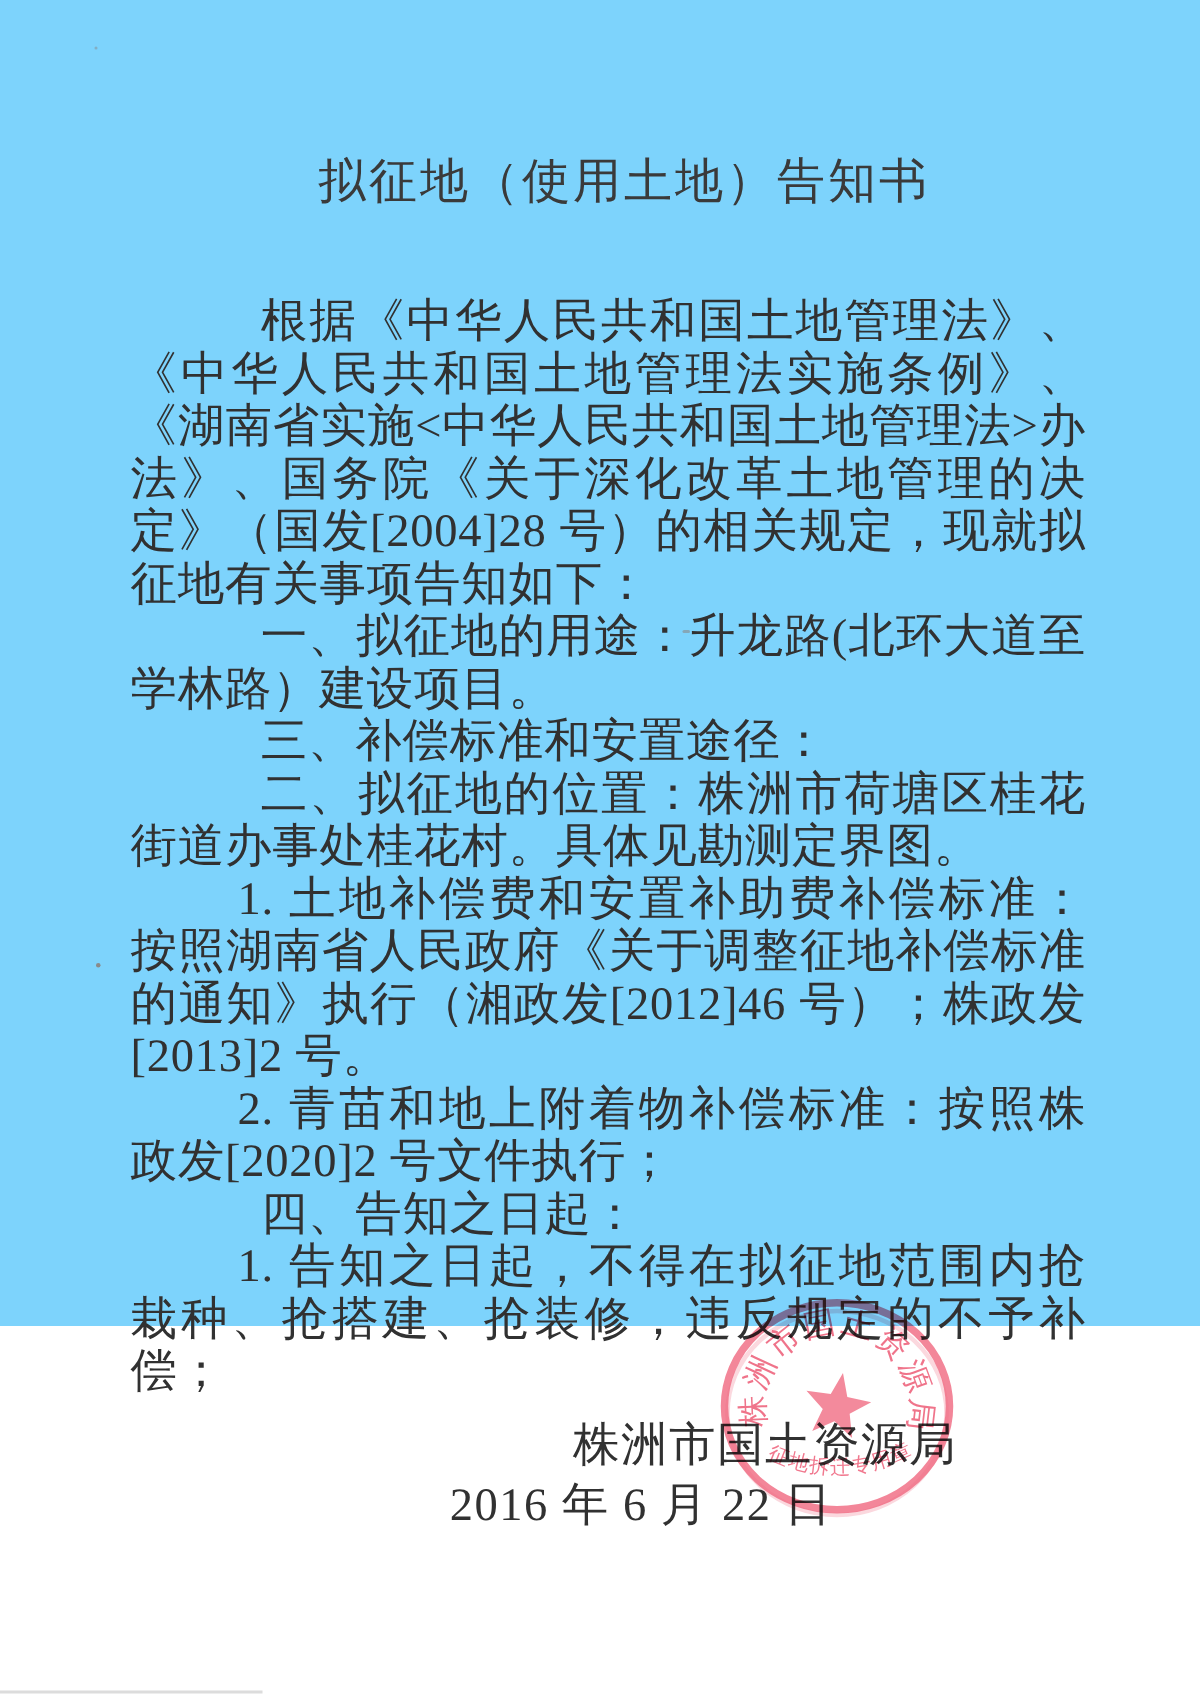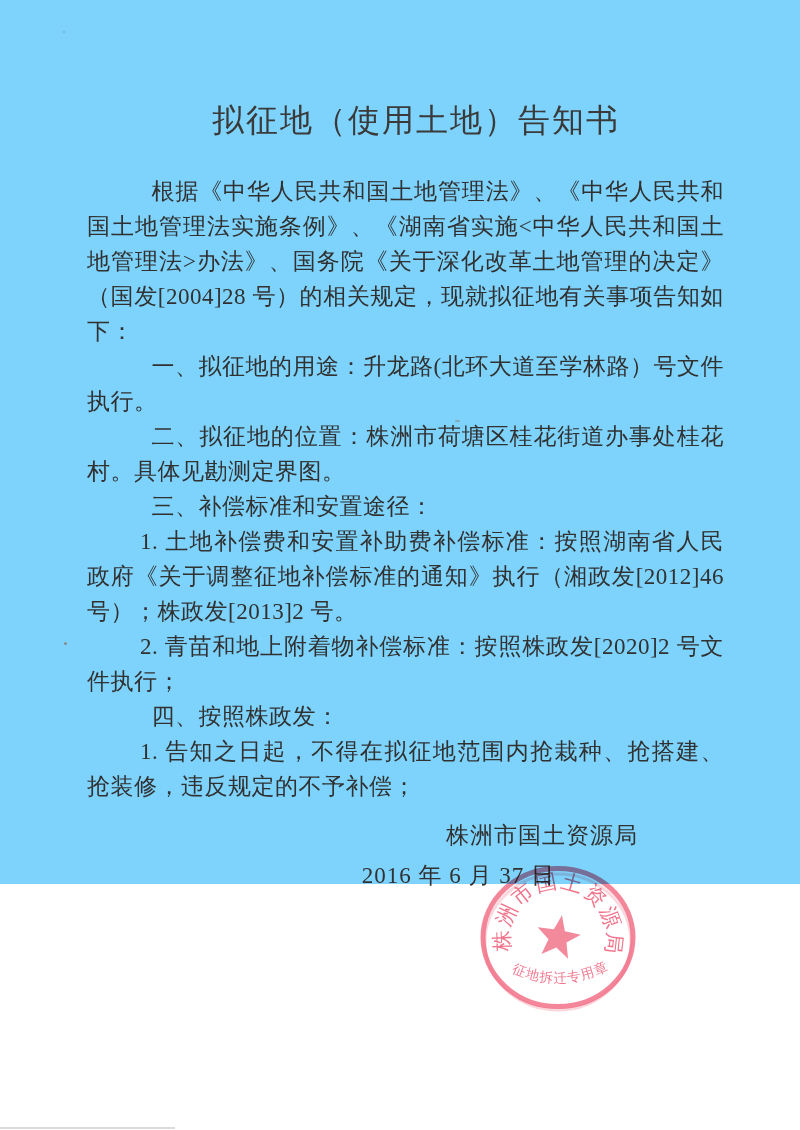--- a/index.html
+++ b/index.html
@@ -22,23 +22,23 @@
     margin: 0 auto;
     text-align: center;
     font-size: 32px;
     letter-spacing: 2px;
     color: #3a3a3a;
     white-space: nowrap;
   }
   .body-text {
     position: absolute;
     left: 87px;
-    top: 174px;
+    top: 196px;
     width: 637px;
-    font-size: 23px;
+    font-size: 31px;
     line-height: 35px;
     text-align: justify;
     text-justify: inter-character;
     color: #313131;
   }
   .para { margin: 0; text-indent: 2.8em; letter-spacing: 0.5px; }
   .para-num { text-indent: 2.3em; }
   .sign-block {
     margin-top: 12px;
     text-align: right;
@@ -75,31 +75,31 @@
 </style>
 </head>
 <body>
 
 <div class="page">
 
   <div class="doc-title">拟征地（使用土地）告知书</div>
 
   <div class="body-text">
     <p class="para">根据《中华人民共和国土地管理法》、《中华人民共和国土地管理法实施条例》、《湖南省实施&lt;中华人民共和国土地管理法&gt;办法》、国务院《关于深化改革土地管理的决定》（国发[2004]28 号）的相关规定，现就拟征地有关事项告知如下：</p>
-    <p class="para">一、拟征地的用途：升龙路(北环大道至学林路）号文件执行。</p>
+    <p class="para">一、拟征地的用途：升龙路(北环大道至学林路）建设项目。</p>
+    <p class="para">三、补偿标准和安置途径：</p>
     <p class="para">二、拟征地的位置：株洲市荷塘区桂花街道办事处桂花村。具体见勘测定界图。</p>
-    <p class="para">三、补偿标准和安置途径：</p>
     <p class="para para-num">1. 土地补偿费和安置补助费补偿标准：按照湖南省人民政府《关于调整征地补偿标准的通知》执行（湘政发[2012]46 号）；株政发[2013]2 号。</p>
     <p class="para para-num">2. 青苗和地上附着物补偿标准：按照株政发[2020]2 号文件执行；</p>
-    <p class="para">四、按照株政发：</p>
+    <p class="para">四、告知之日起：</p>
     <p class="para para-num">1. 告知之日起，不得在拟征地范围内抢栽种、抢搭建、抢装修，违反规定的不予补偿；</p>
 
     <div class="sign-block">
       <div>株洲市国土资源局</div>
-      <div class="sign-date">2016 年 6 月 37 日</div>
+      <div class="sign-date">2016 年 6 月 22 日</div>
     </div>
   </div>
 
   <div class="seal">
     <svg viewBox="0 0 160 150" xmlns="http://www.w3.org/2000/svg">
       <ellipse class="ring-ghost" cx="78" cy="78" rx="73" ry="68"></ellipse>
       <ellipse class="ring" cx="78" cy="73.5" rx="75" ry="69"></ellipse>
       <path id="sealArcPath" d="M 31.1,87.8 A 49,49 0 1 1 124.9,87.8" fill="none"></path>
       <text class="ring-text">
         <textPath href="#sealArcPath" startOffset="1">株洲市国土资源局</textPath>

